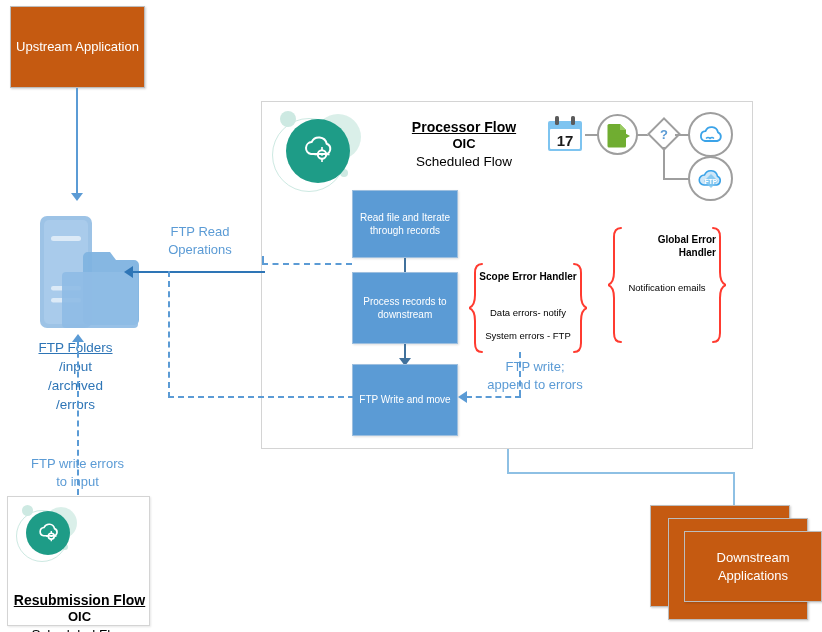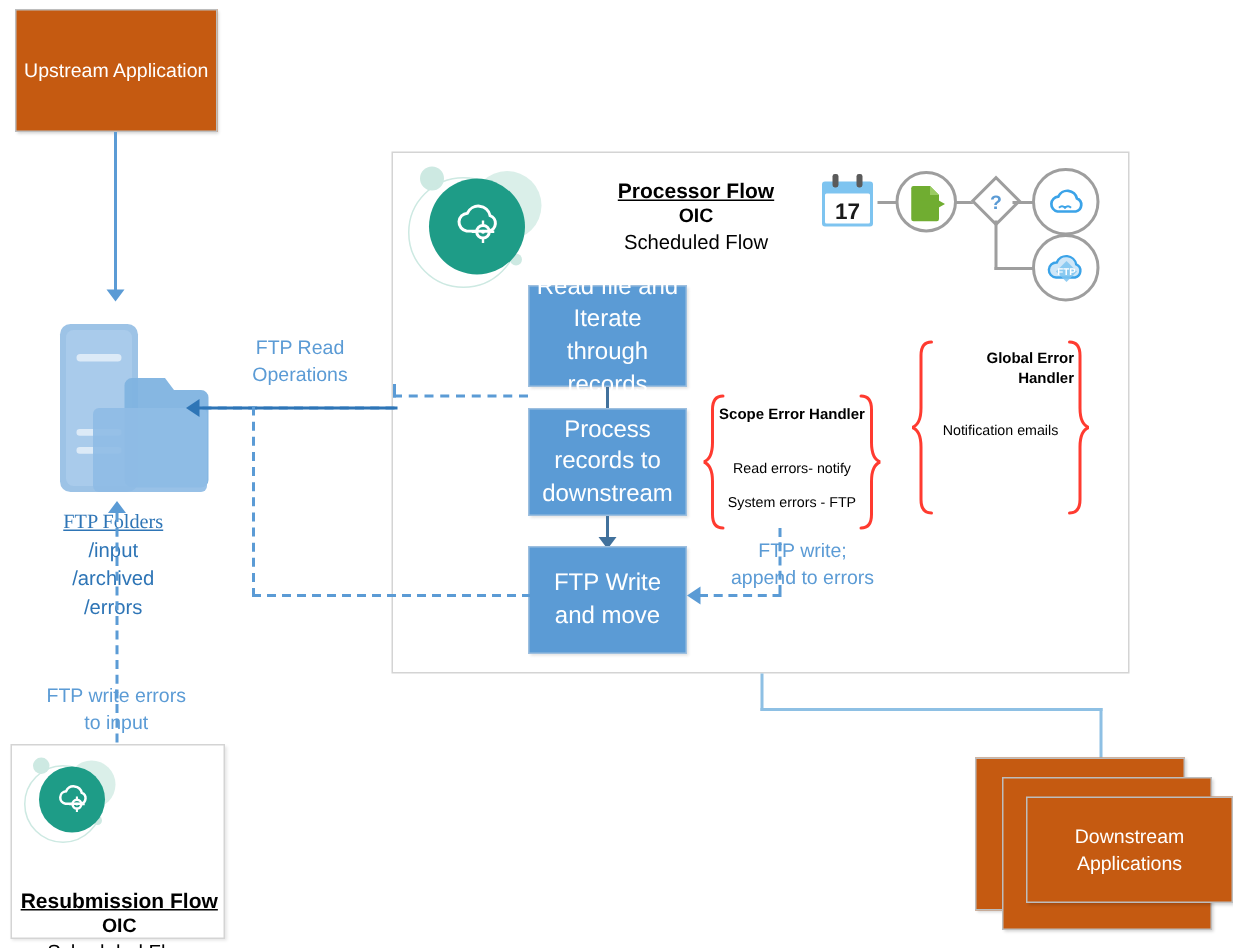--- a/index.html
+++ b/index.html
@@ -34,21 +34,21 @@
   
   .blue-box{
     background:#5B9BD5;
     border:1px solid #9dbfdf;
     box-sizing:border-box;
     color:#ffffff;
     display:flex;
     align-items:center;
     justify-content:center;
     text-align:center;
-    font-size:16px;
+    font-size:10px;
     line-height:1.35;
     padding:4px;
     box-shadow:1px 1px 2px rgba(0,0,0,0.12);
   }
 
   
   .flow-panel{
     border:1px solid #d4d4d4;
     background:#ffffff;
     box-sizing:border-box;
@@ -110,21 +110,21 @@
   }
 
   
   .ftp-caption{
     position:absolute;
     text-align:center;
     color:#2E75B6;
     font-size:13.5px;
     line-height:1.42;
   }
-  .ftp-caption .hd{text-decoration:underline;font-family:Liberation Serif, serif;}
+  .ftp-caption .hd{text-decoration:underline;}
 
   
   .solid-v{position:absolute;background:#5B9BD5;width:2px;}
   .solid-h{position:absolute;background:#5B9BD5;height:2px;}
   .lt-v{position:absolute;background:#8EC0E4;width:2px;}
   .lt-h{position:absolute;background:#8EC0E4;height:2px;}
   .dash-v{
     position:absolute;width:0;border-left:2px dashed #5B9BD5;
   }
   .dash-h{
@@ -282,21 +282,21 @@
   <div class="blue-box abs" style="left:352px;top:364px;width:106px;height:72px;">
     <span>FTP Write and move</span>
   </div>
 
   <div class="brace-block" style="left:469px;top:262px;width:118px;height:92px;">
     <svg width="118" height="92" viewBox="0 0 118 92">
       <path d="M13 2 q-7 0 -7 9 v22 q0 11 -6 13 q6 2 6 13 v22 q0 9 7 9" fill="none" stroke="#FF3B30" stroke-width="2" stroke-linecap="round"></path>
       <path d="M105 2 q7 0 7 9 v22 q0 11 6 13 q-6 2 -6 13 v22 q0 9 -7 9" fill="none" stroke="#FF3B30" stroke-width="2" stroke-linecap="round"></path>
     </svg>
     <div class="brace-text brace-title" style="left:10px;top:8px;width:98px;">Scope Error Handler</div>
-    <div class="brace-text" style="left:8px;top:45px;width:102px;">Read errors- notify</div>
+    <div class="brace-text" style="left:8px;top:45px;width:102px;">Data errors- notify</div>
     <div class="brace-text" style="left:8px;top:68px;width:102px;">System errors - FTP</div>
   </div>
 
   <div class="brace-block" style="left:608px;top:226px;width:118px;height:118px;">
     <svg width="118" height="118" viewBox="0 0 118 118">
       <path d="M13 2 q-7 0 -7 9 v35 q0 11 -6 13 q6 2 6 13 v35 q0 9 7 9" fill="none" stroke="#FF3B30" stroke-width="2" stroke-linecap="round"></path>
       <path d="M105 2 q7 0 7 9 v35 q0 11 6 13 q-6 2 -6 13 v35 q0 9 -7 9" fill="none" stroke="#FF3B30" stroke-width="2" stroke-linecap="round"></path>
     </svg>
     <div class="brace-text brace-title" style="left:10px;top:7px;width:98px;text-align:right;">Global Error Handler</div>
     <div class="brace-text" style="left:6px;top:56px;width:106px;">Notification emails</div>

